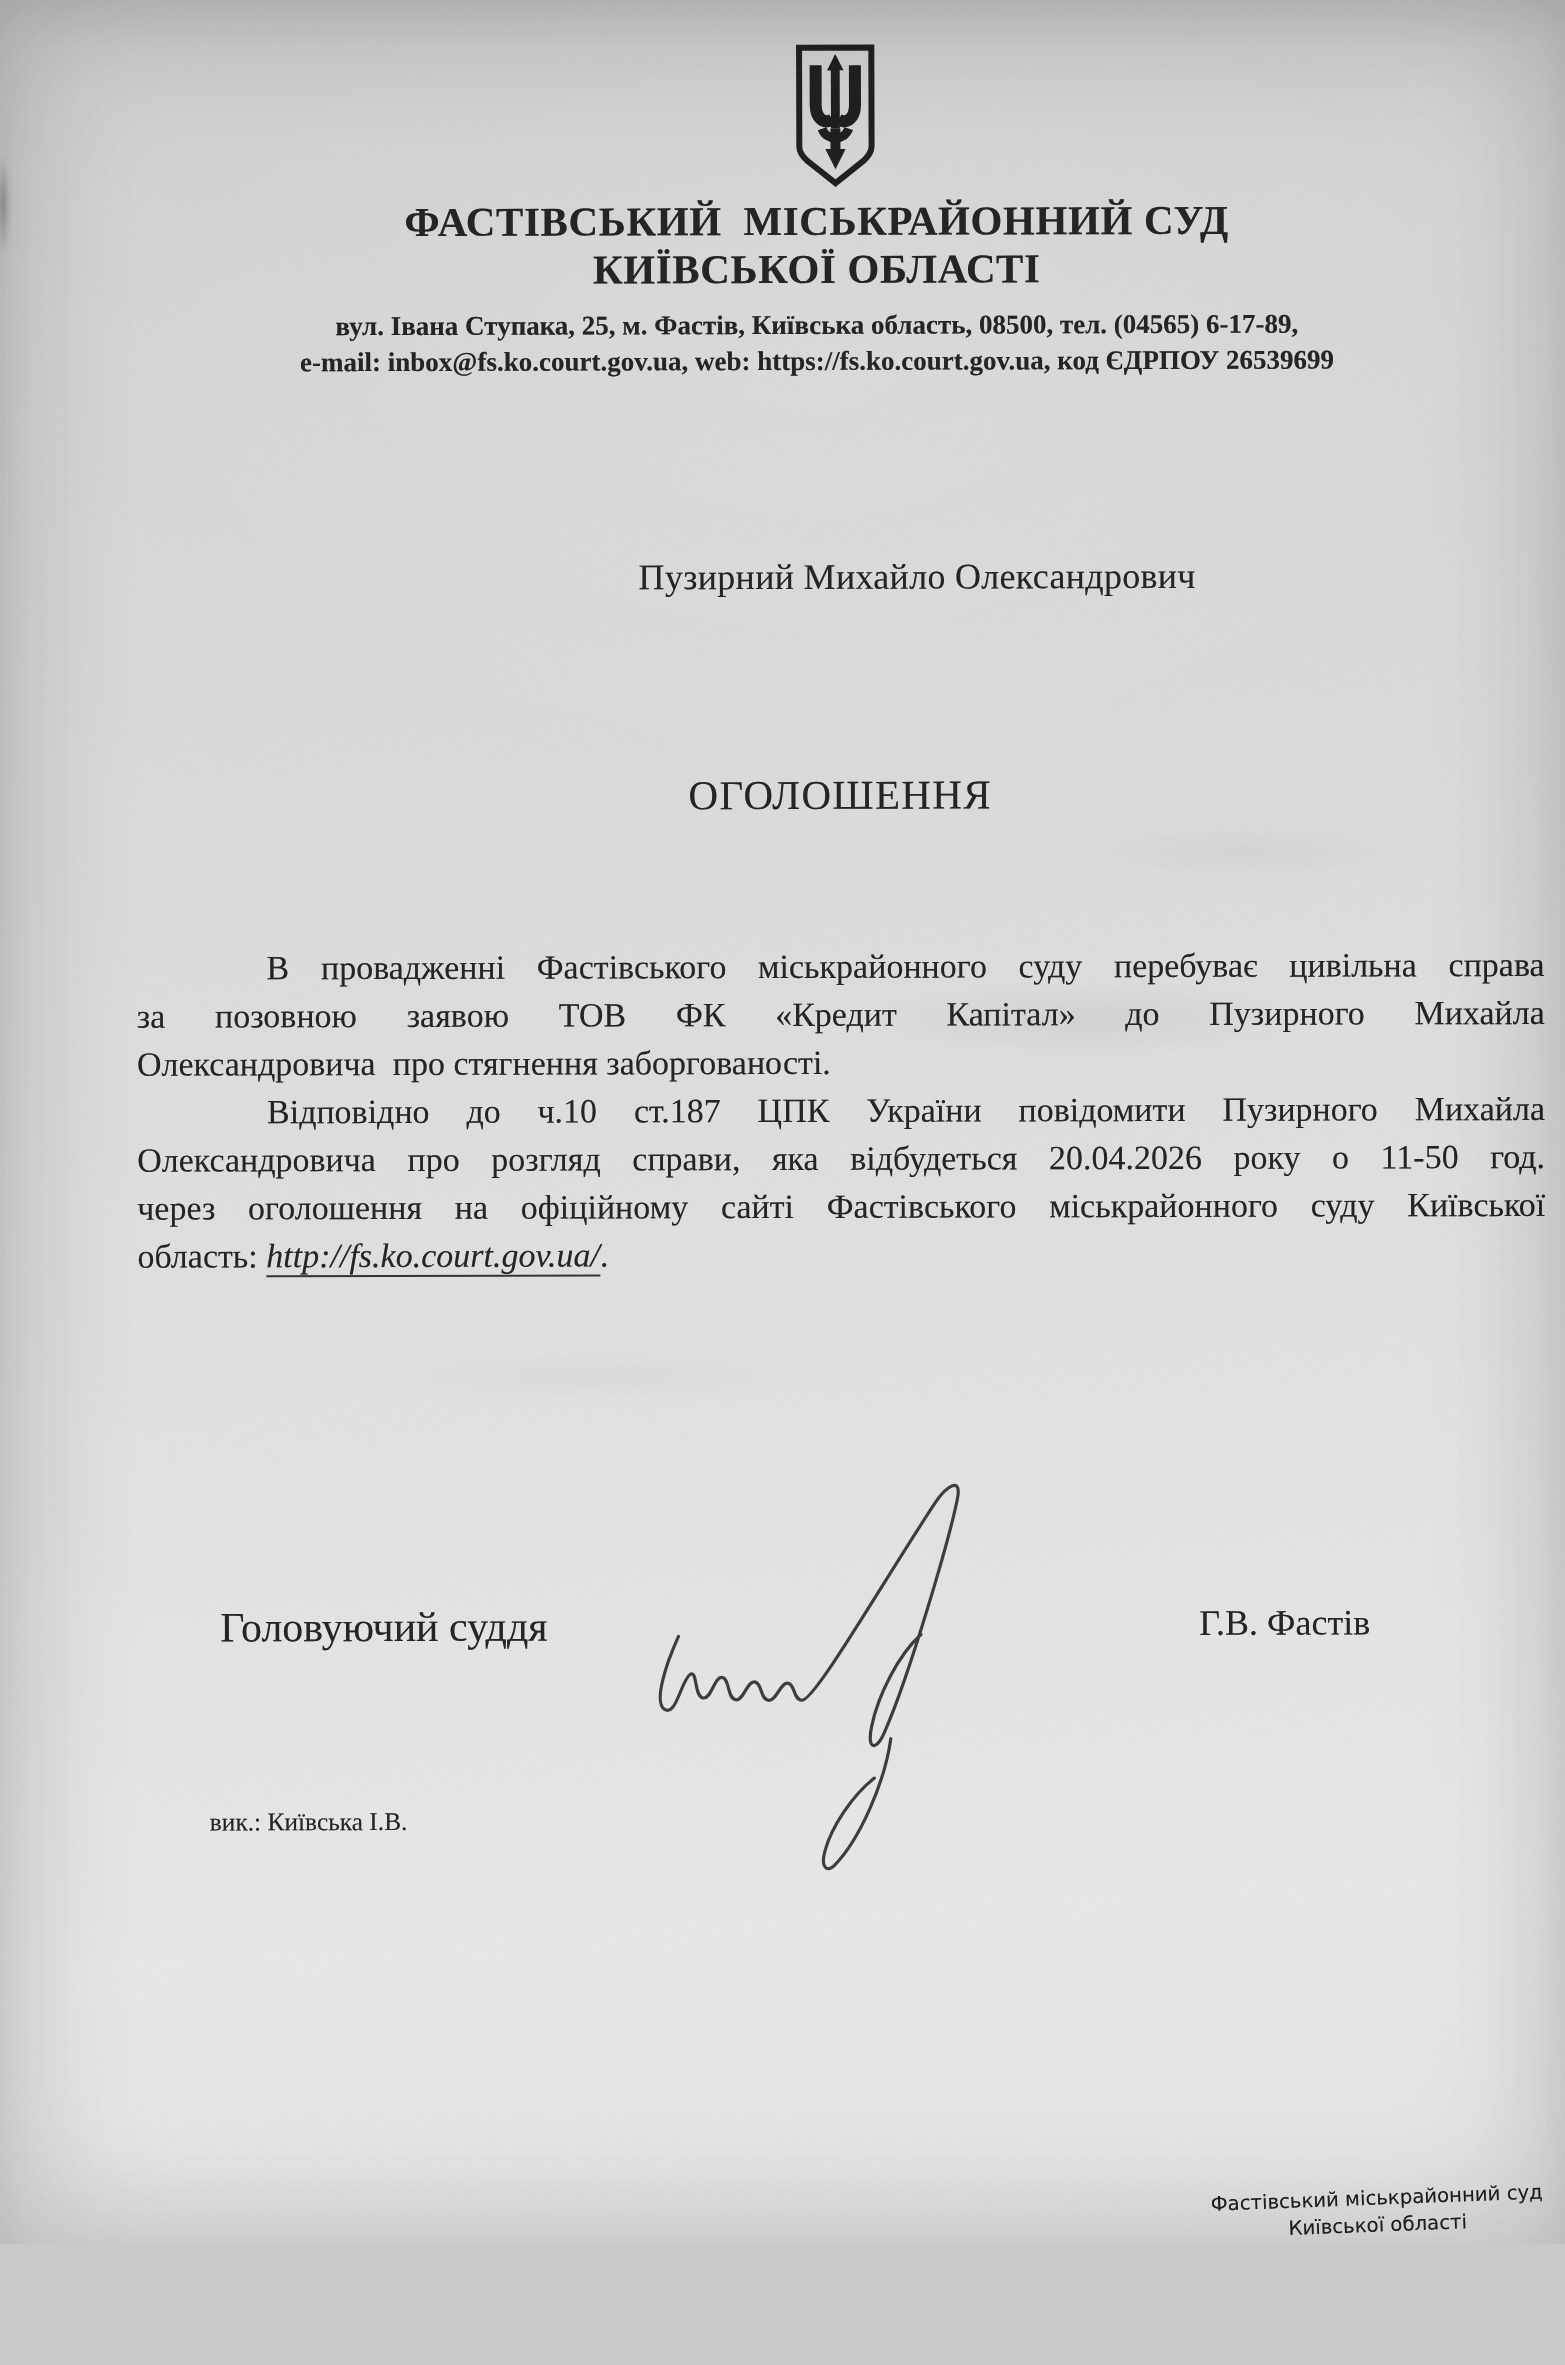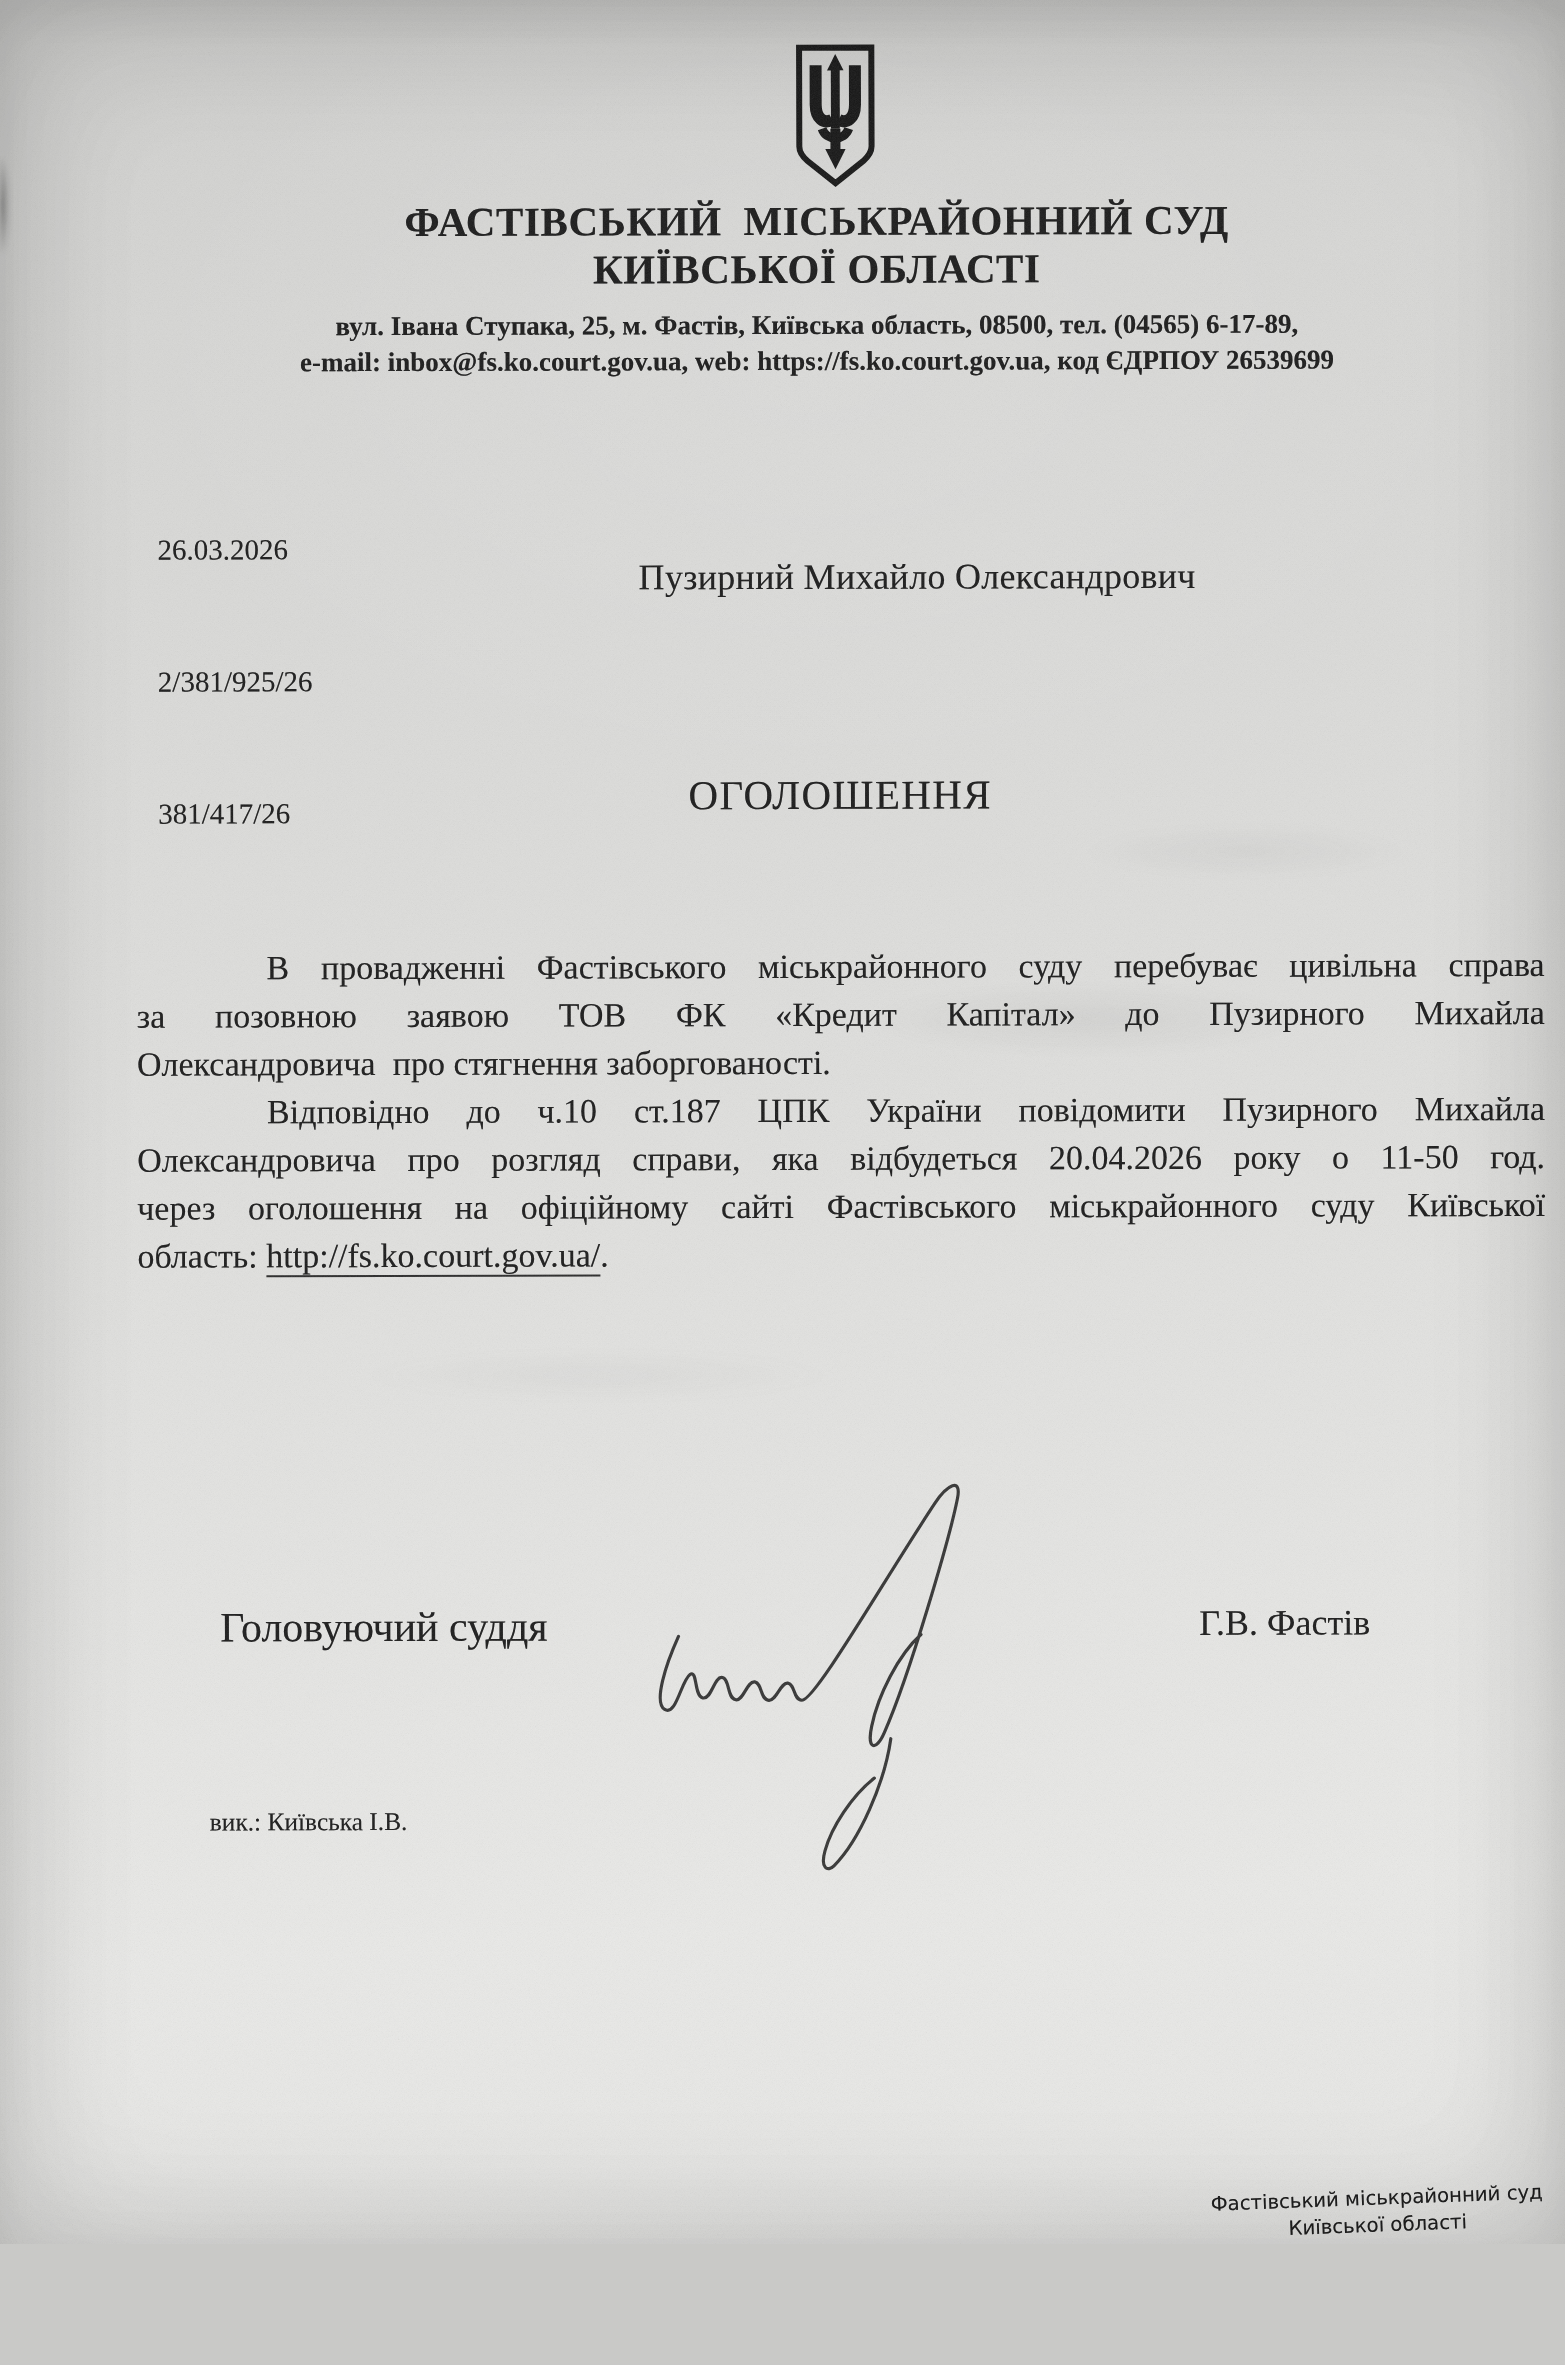--- a/index.html
+++ b/index.html
@@ -48,21 +48,21 @@
 
   .doc-title { left: 137px; top: 771px; width: 1408px; text-align: center;
                font-size: 41px; line-height: 48px; letter-spacing: 1.3px; white-space: pre; }
 
   
   .bodyblock { left: 137px; top: 943px; width: 1408px; font-size: 34px; line-height: 48px; }
   .bline { width: 100%; }
   .jline { text-align: justify; text-align-last: justify; }
   .indent { text-indent: 130px; }
   .plain { text-align: left; white-space: pre; }
-  .weblink { border-bottom: 2.5px solid rgba(27,27,27,0.92); padding-bottom: 0.6px; }
+  .weblink { border-bottom: 2.5px solid rgba(27,27,27,0.92); padding-bottom: 0.6px; font-style: italic; }
 
   
   .sig-label { left: 219px;  top: 1605px; font-size: 42px; line-height: 42px; white-space: pre; }
   .sig-name  { left: 1198px; top: 1603px; font-size: 36px; line-height: 42px; white-space: pre; }
   .sig-svg   { left: 616px;  top: 1466px; width: 394px; height: 419px; }
 
   .executor { left: 208px; top: 1804px; font-size: 25.4px; line-height: 32px; white-space: pre; }
 
   
   .stampgroup { left: 1079px; top: 2188px; width: 487px; height: 175px;
@@ -124,25 +124,20 @@
     </svg>
 
     <div class="abs letterhead">
       <div class="court-line">ФАСТІВСЬКИЙ  МІСЬКРАЙОННИЙ СУД</div>
       <div class="court-line">КИЇВСЬКОЇ ОБЛАСТІ</div>
       <div class="addr-gap"></div>
       <div class="addr-line">вул. Івана Ступака, 25, м. Фастів, Київська область, 08500, тел. (04565) 6-17-89,</div>
       <div class="addr-line">e-mail: inbox@fs.ko.court.gov.ua, web: https://fs.ko.court.gov.ua, код ЄДРПОУ 26539699</div>
     </div>
 
-    <div class="abs refblock">
-      <div>26.03.2026</div>
-      <div>2/381/925/26</div>
-      <div>381/417/26</div>
-    </div>
 
     <div class="abs addressee">Пузирний Михайло Олександрович</div>
 
     <div class="abs doc-title">ОГОЛОШЕННЯ</div>
 
     <div class="abs bodyblock">
       <div class="bline jline indent">В провадженні Фастівського міськрайонного суду перебуває цивільна справа</div>
       <div class="bline jline">за позовною заявою ТОВ ФК «Кредит Капітал» до Пузирного Михайла</div>
       <div class="bline plain">Олександровича  про стягнення заборгованості.</div>
       <div class="bline jline indent">Відповідно до ч.10 ст.187 ЦПК України повідомити Пузирного Михайла</div>

